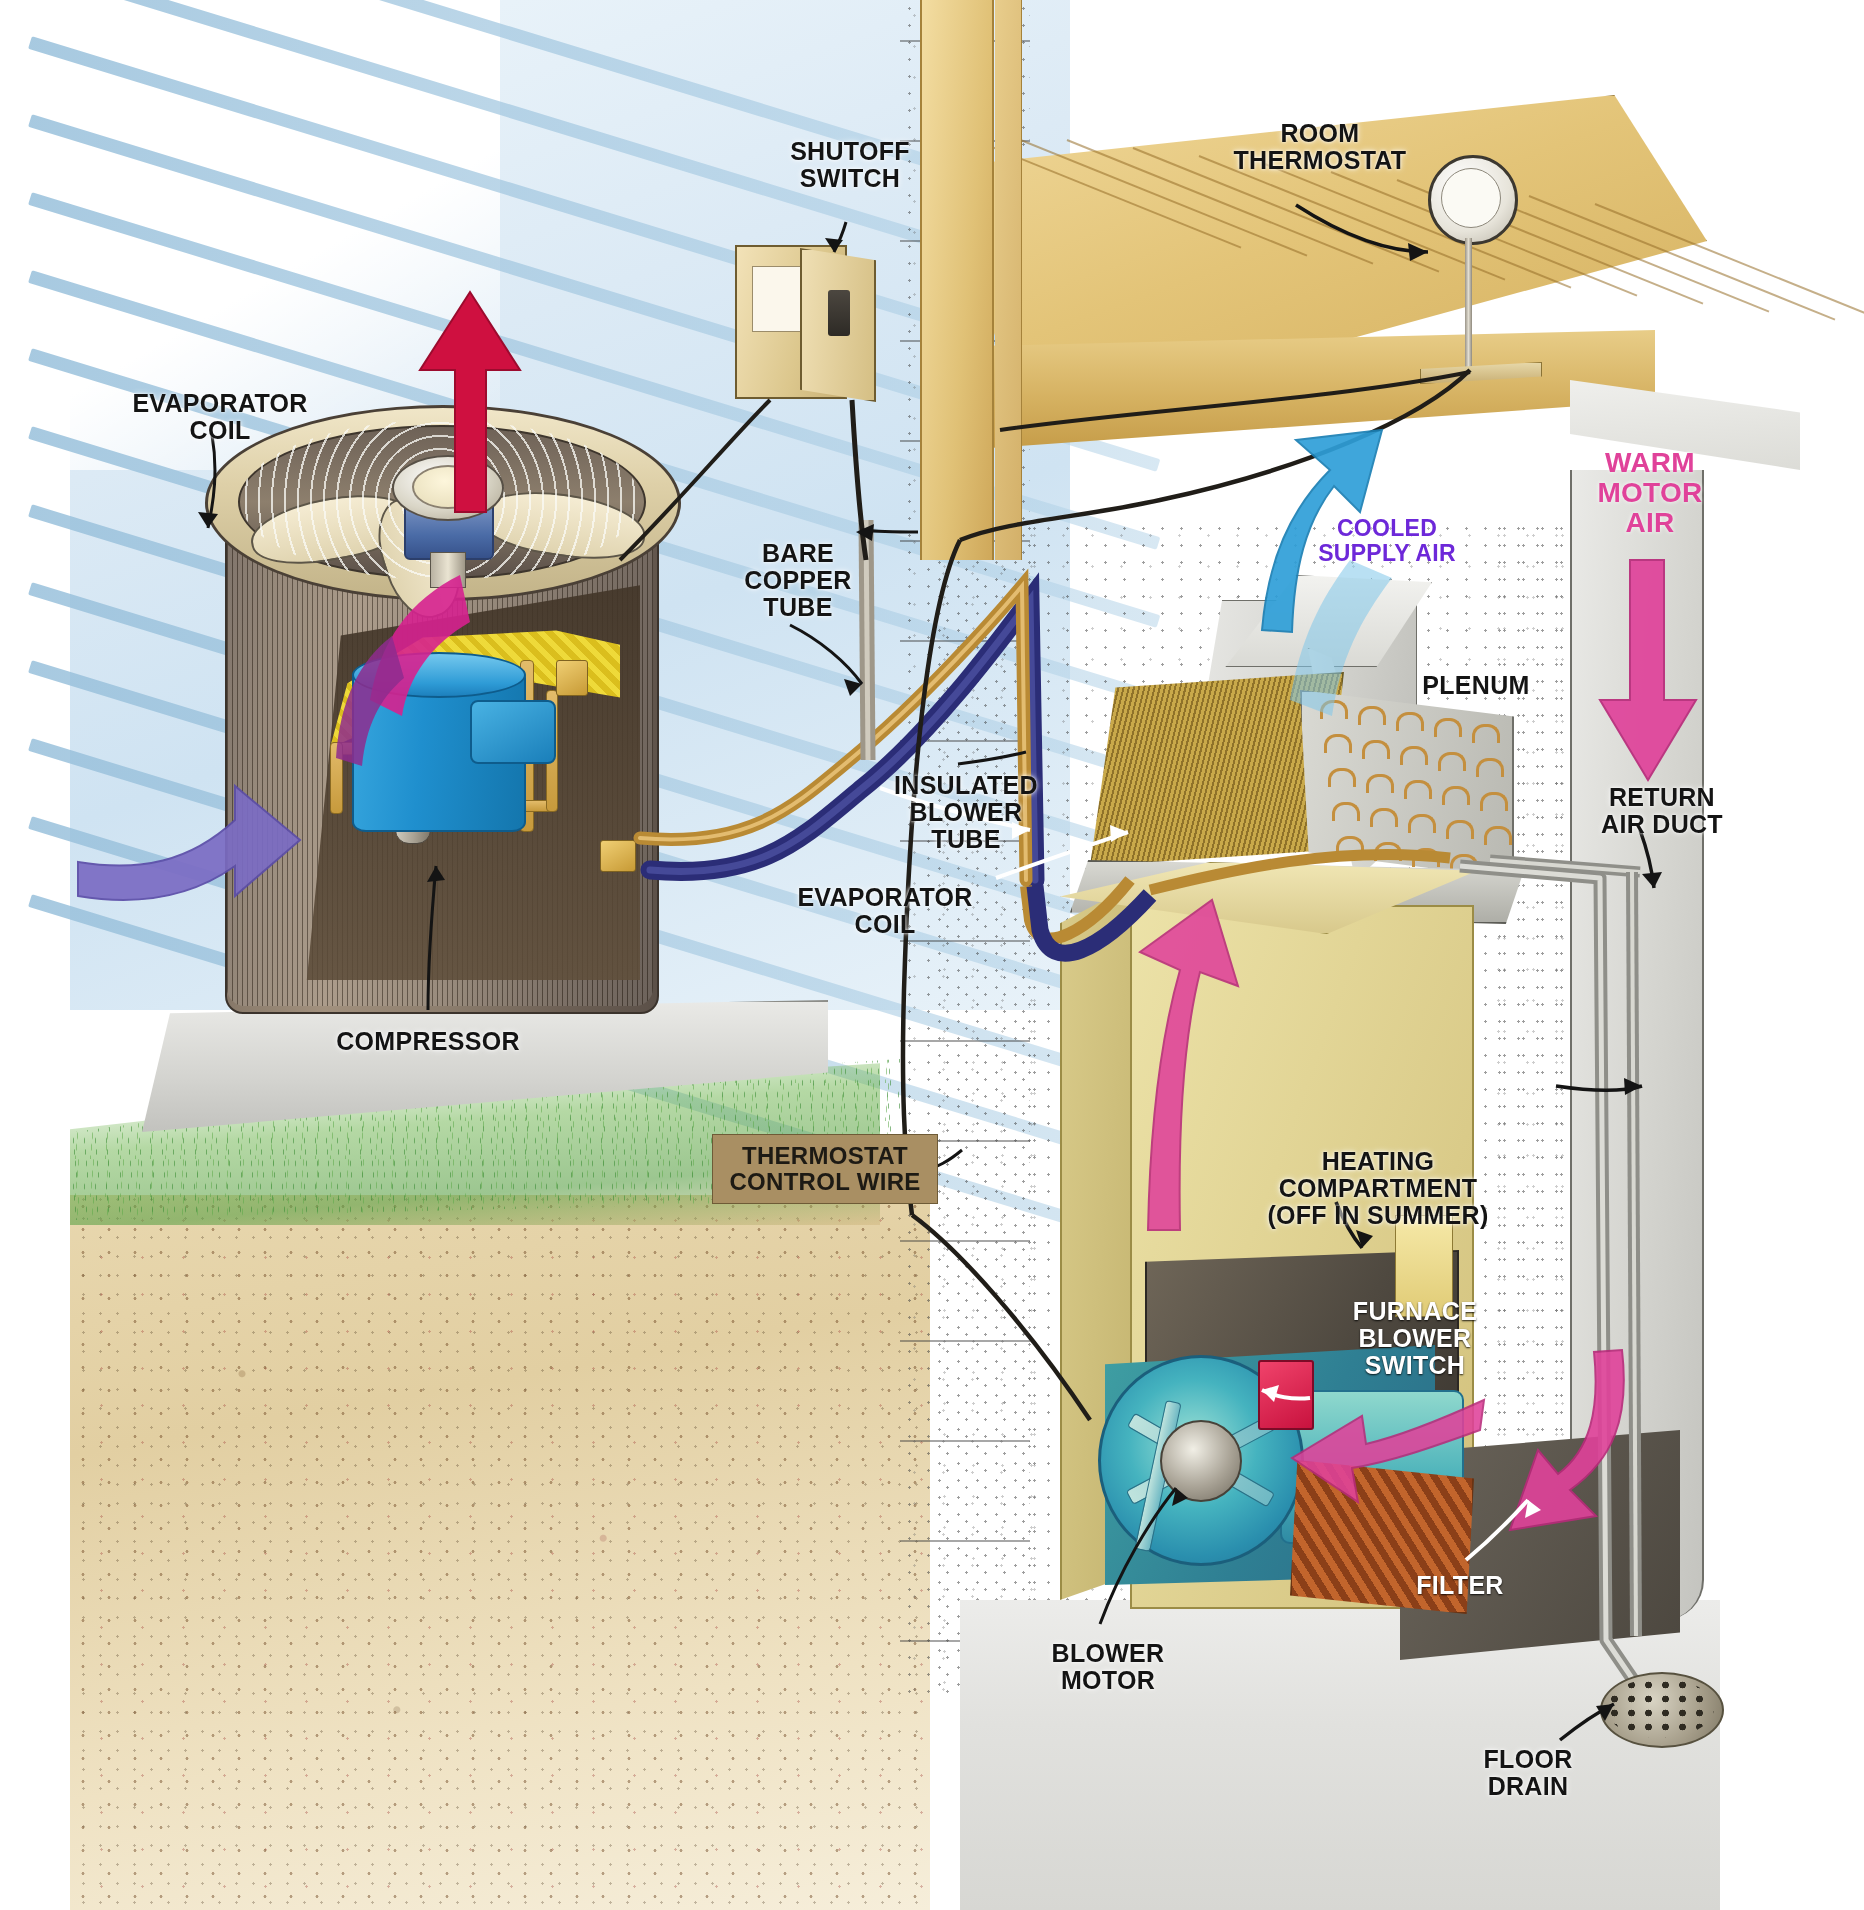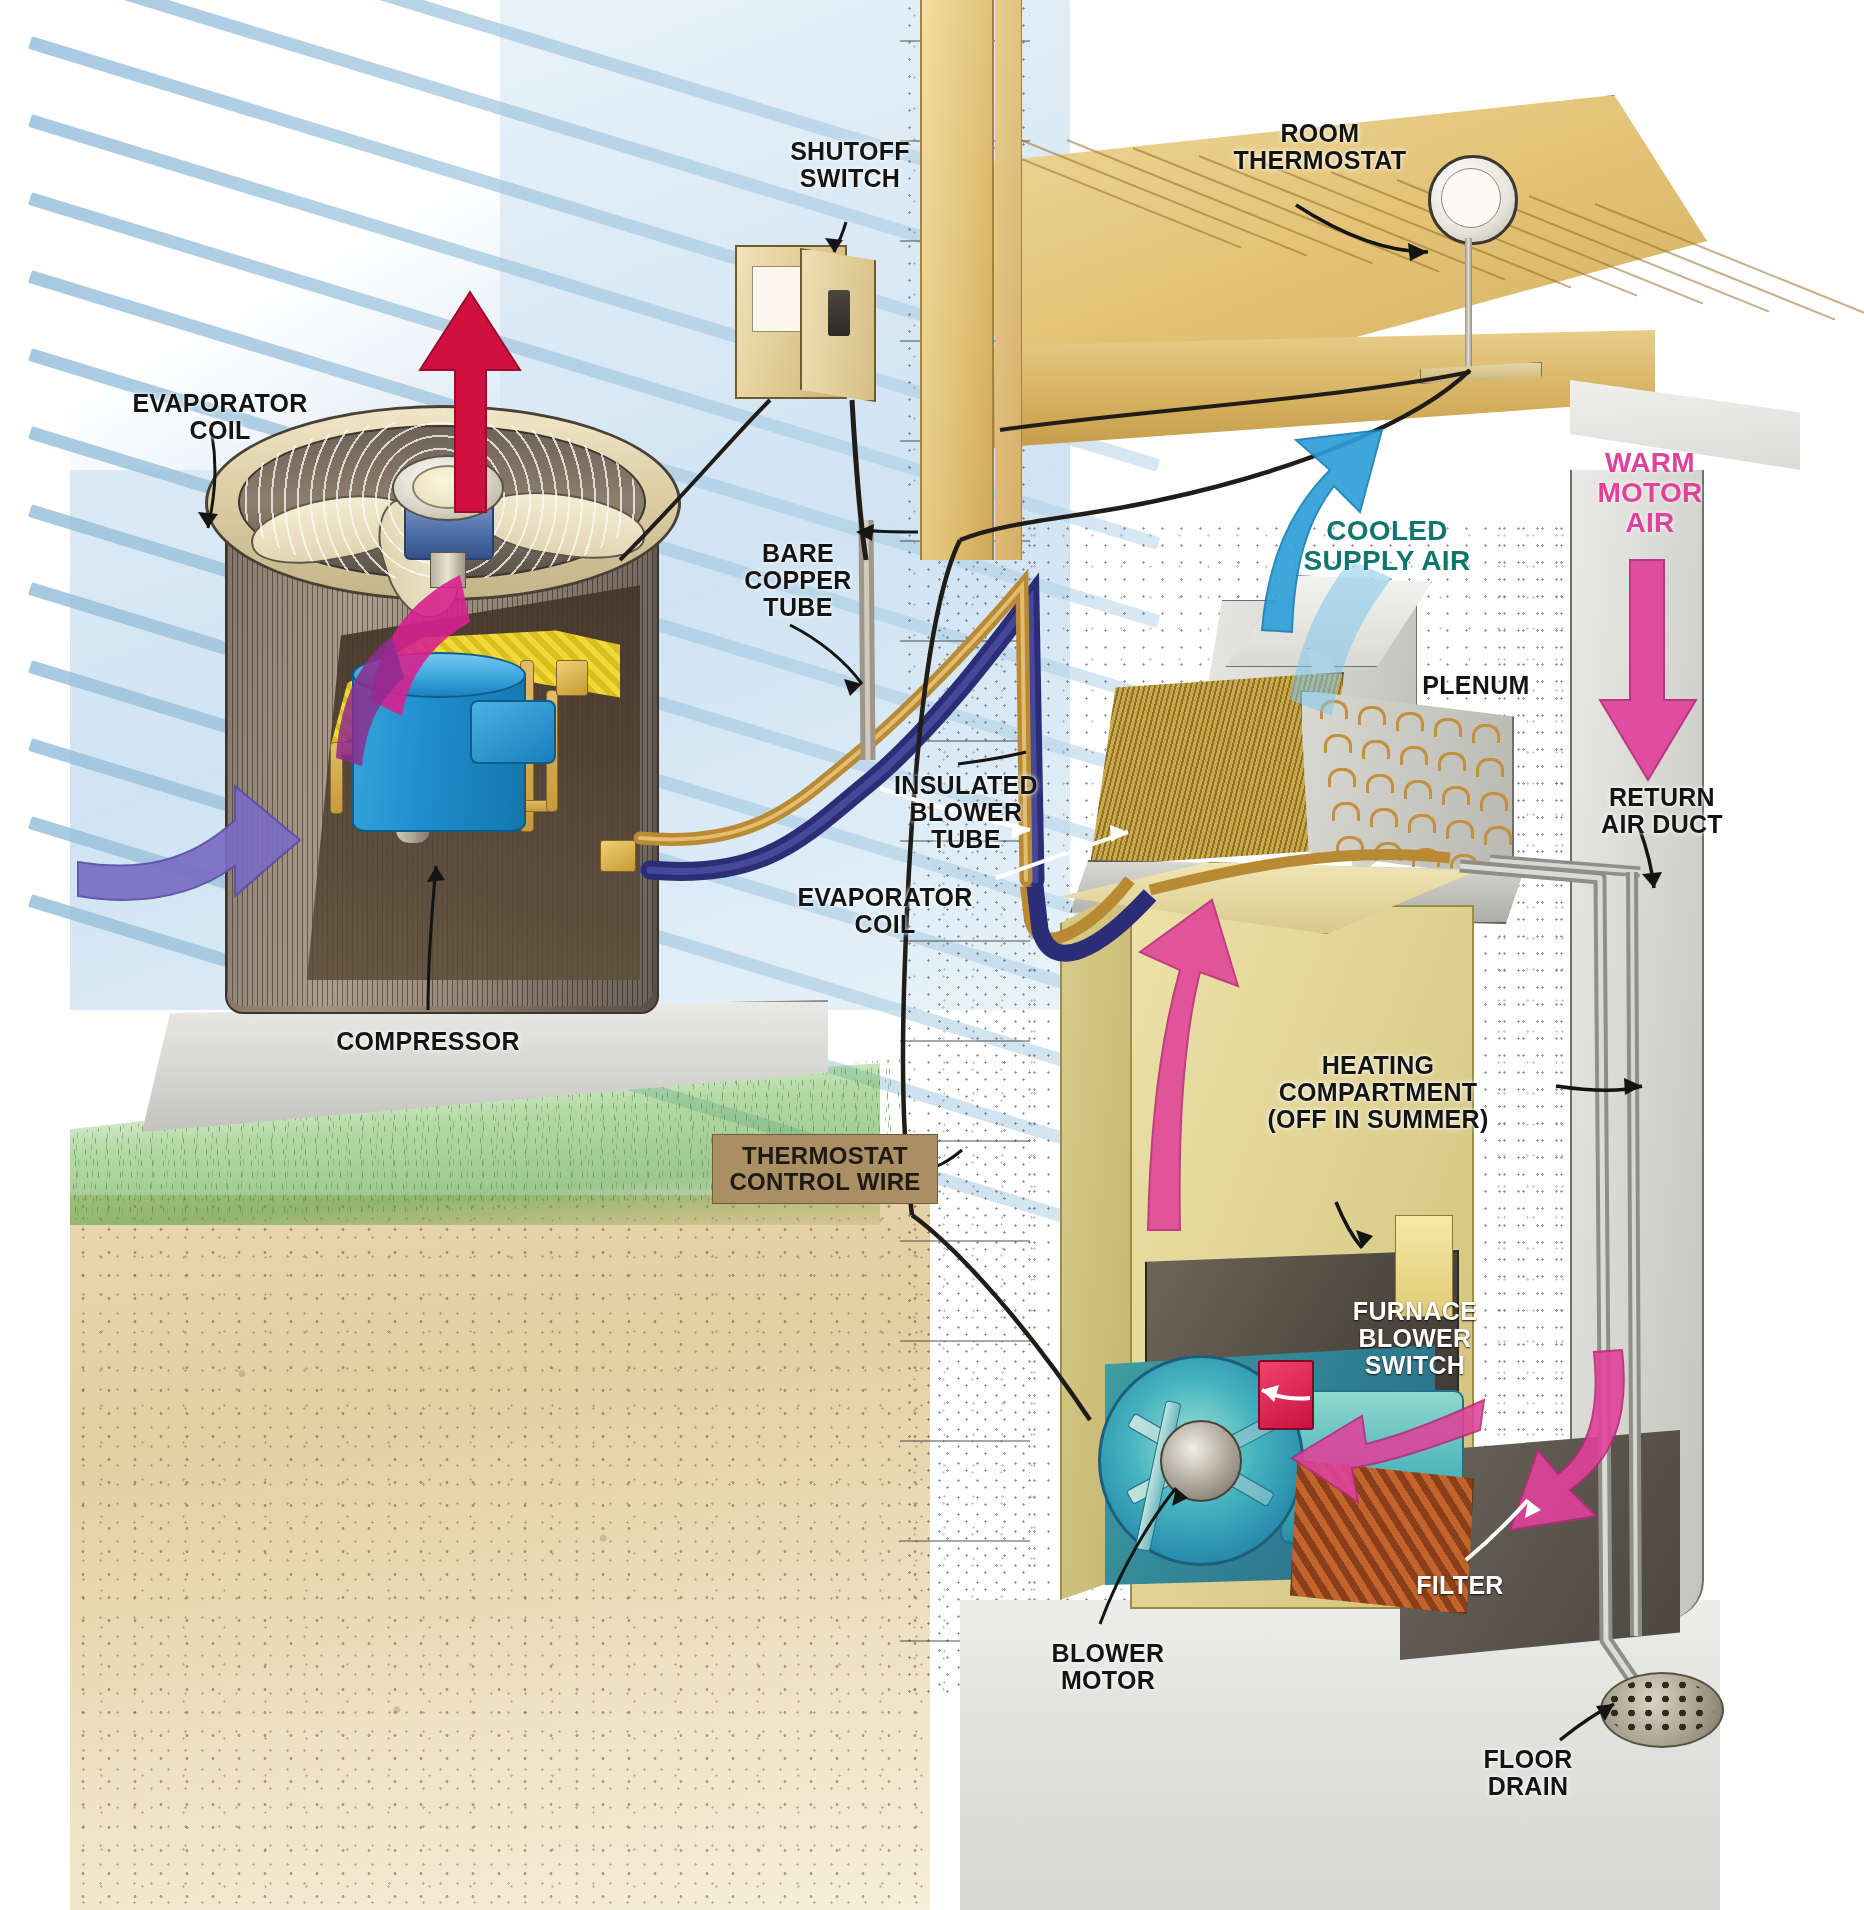--- a/index.html
+++ b/index.html
@@ -413,21 +413,21 @@
     position:absolute;
     font-weight:bold;
     letter-spacing:.3px;
     line-height:1.08;
     white-space:pre-line;
     text-align:center;
   }
   .lbl-black{color:#141414;font-size:25px;text-shadow:0 0 3px rgba(255,255,255,.9),0 0 6px rgba(255,255,255,.8);}
   .lbl-white{color:#ffffff;font-size:25px;text-shadow:0 1px 2px rgba(0,0,0,.85);}
   .lbl-red{color:#cf1040;font-size:28px;text-shadow:0 0 4px rgba(255,255,255,.95);}
-  .lbl-cyan{color:#0f766e;font-size:28px;text-shadow:0 0 5px rgba(255,255,255,.95);}
+  .lbl-cyan{color:#6d28d9;font-size:23px;text-shadow:0 0 5px rgba(255,255,255,.95);}
   .lbl-magenta{color:#e0429a;font-size:28px;text-shadow:0 0 4px rgba(255,255,255,.9);}
   .lbl-box{
     background:#a98f63;color:#1d1a14;border:1px solid #6e5b37;
     padding:8px 12px;font-size:24px;
   }
 </style>
 </head>
 <body>
 
 <div id="stage">
@@ -739,21 +739,21 @@
   <div class="lbl lbl-magenta" style="left:1580px;top:448px;width:140px;">WARM
 MOTOR
 AIR</div>
 
   <div class="lbl lbl-black" style="left:1396px;top:672px;width:160px;">PLENUM</div>
 
   <div class="lbl lbl-black" style="left:1572px;top:784px;width:180px;">RETURN
 AIR DUCT</div>
 
 
-  <div class="lbl lbl-black" style="left:1218px;top:1052px;width:320px;">HEATING
+  <div class="lbl lbl-black" style="left:1218px;top:1148px;width:320px;">HEATING
 COMPARTMENT
 (OFF IN SUMMER)</div>
 
   <div class="lbl lbl-white" style="left:1320px;top:1298px;width:190px;">FURNACE
 BLOWER
 SWITCH</div>
 
   <div class="lbl lbl-black" style="left:1018px;top:1640px;width:180px;">BLOWER
 MOTOR</div>
 

